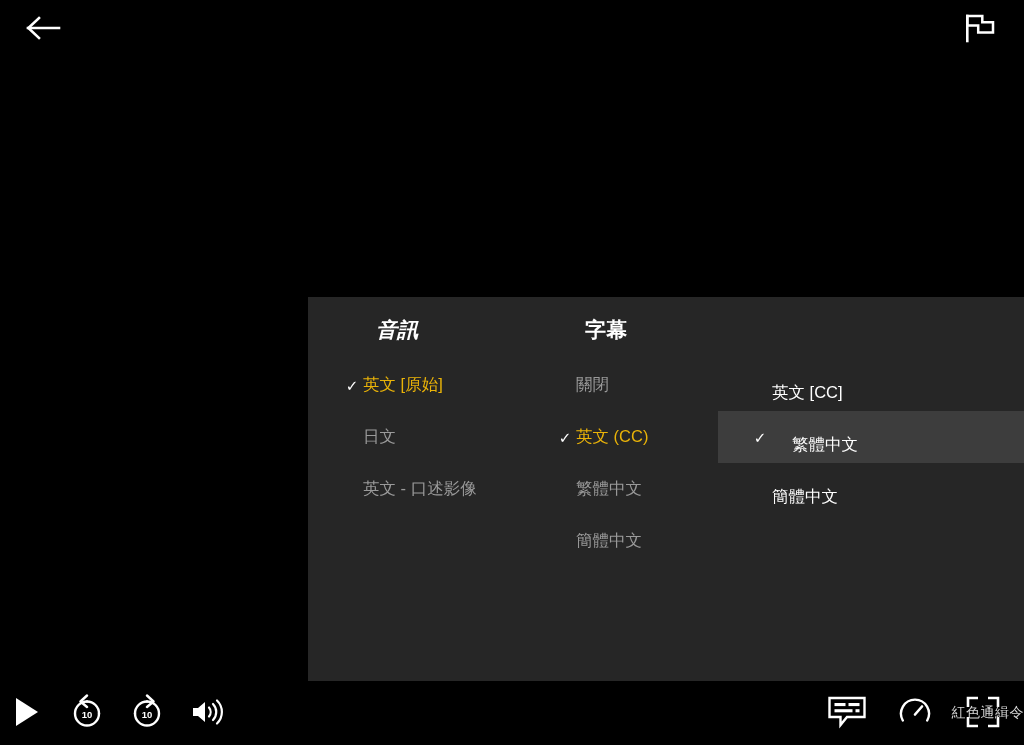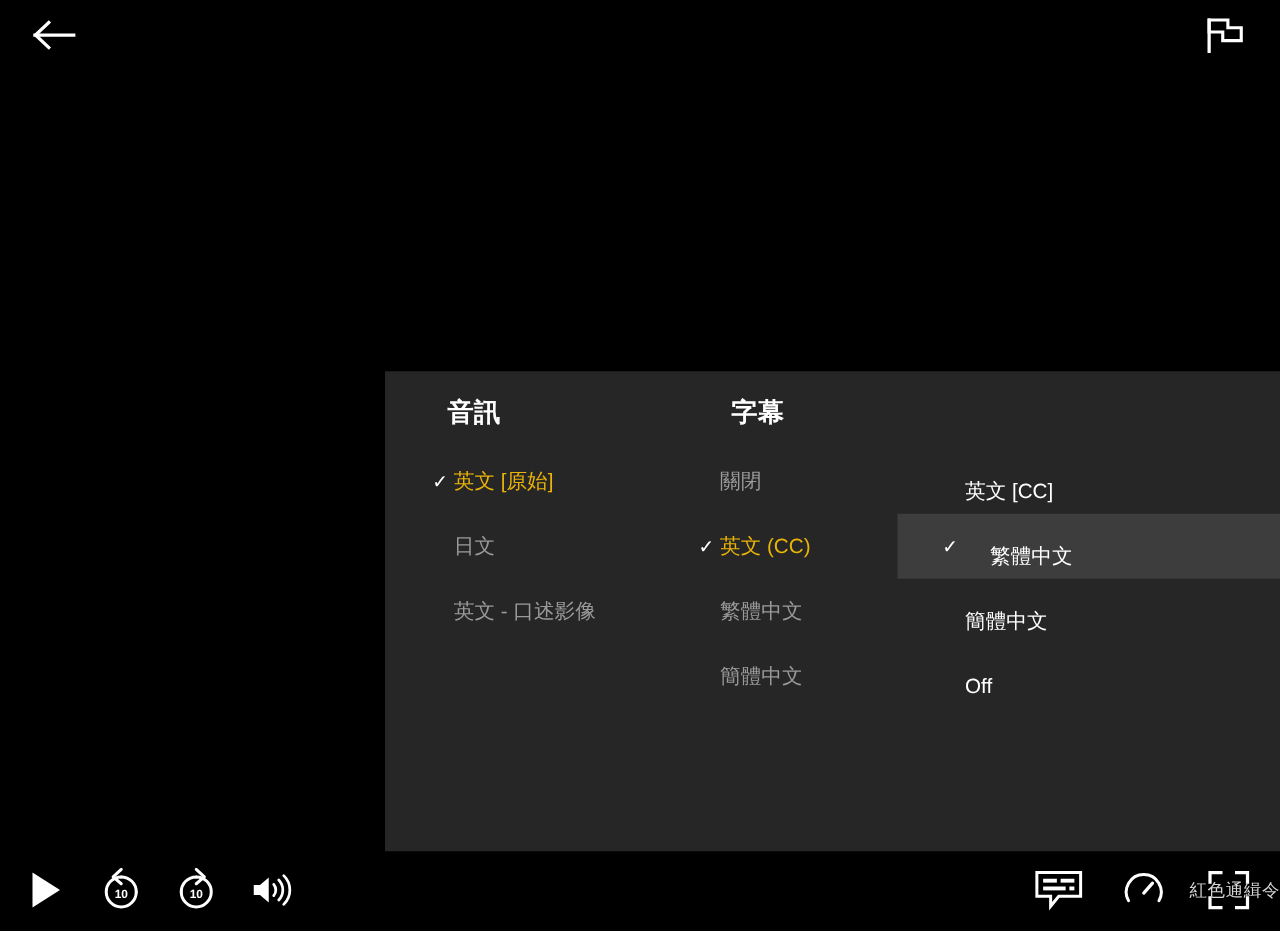--- a/index.html
+++ b/index.html
@@ -49,21 +49,21 @@
 
   .col-header {
     font-size:21px;
     font-weight:bold;
     color:#ffffff;
     letter-spacing:.2px;
     position:absolute;
     top:19px;
     white-space:nowrap;
   }
-  .col-audio     .col-header { left:50px; }
+  .col-audio     .col-header { left:68px;font-style:italic; }
   .col-subtitle  .col-header { left:55px; }
   .col-secondary .col-header { left:59px; }
 
   .opt-list {
     position:absolute;
     top:62px; left:0; right:0;
   }
   .opt {
     position:relative;
     height:52px;
@@ -109,21 +109,21 @@
   
   .bottombar {
     position:absolute;
     left:0; right:0; bottom:0; height:64px;
     display:flex; align-items:center;
     z-index:6;
   }
   .bb-left {
     display:flex; align-items:center;
     gap:14px;
-    padding-left:14px;
+    padding-left:4px;
   }
   .bb-right {
     display:flex; align-items:center;
     gap:22px;
     padding-right:18px;
     margin-left:auto;
   }
   .bb-title {
     position:absolute;
     left:0; right:0;
@@ -230,24 +230,20 @@
         <div class="opt bright sel hl">
           <span class="check">✓</span>
           <span class="lbl">繁體中文</span>
         </div>
 
         <div class="opt bright">
           <span class="check"></span>
           <span class="lbl">簡體中文</span>
         </div>
 
-        <div class="opt bright">
-          <span class="check"></span>
-          <span class="lbl">Off</span>
-        </div>
 
       </div>
     </div>
 
   </div>
 
   <div class="bottombar">
 
     <div class="bb-left">
 

